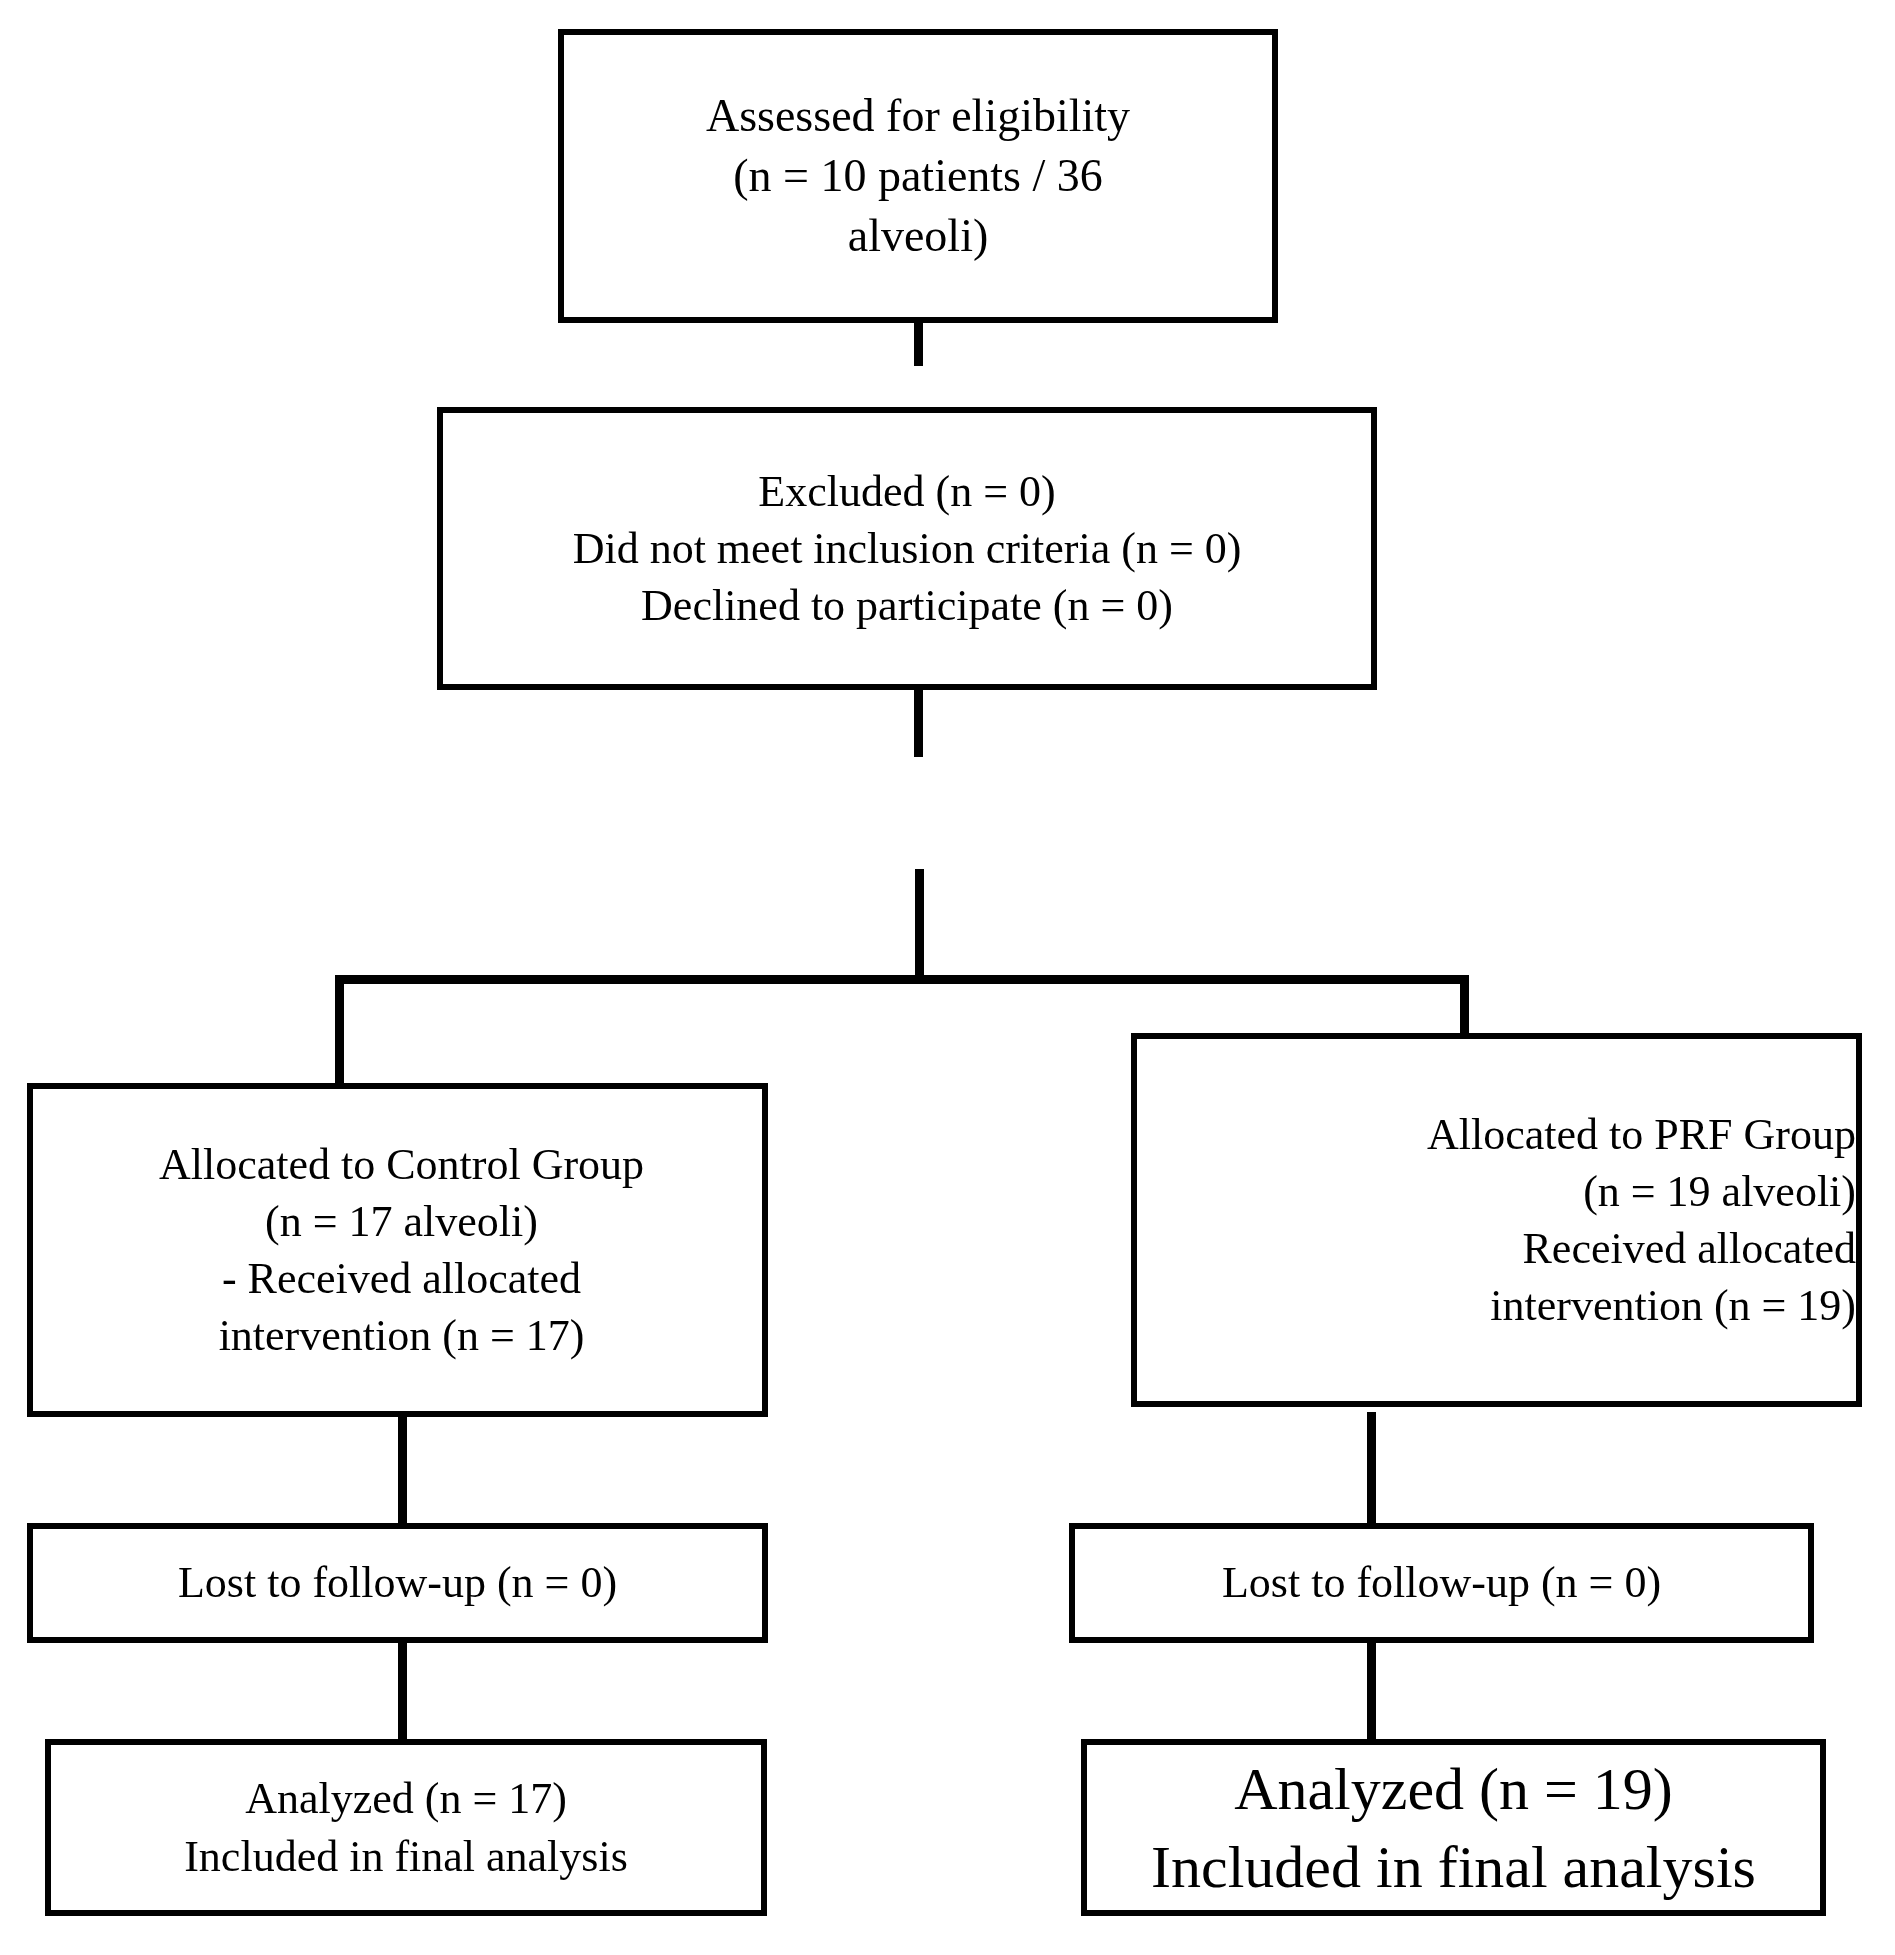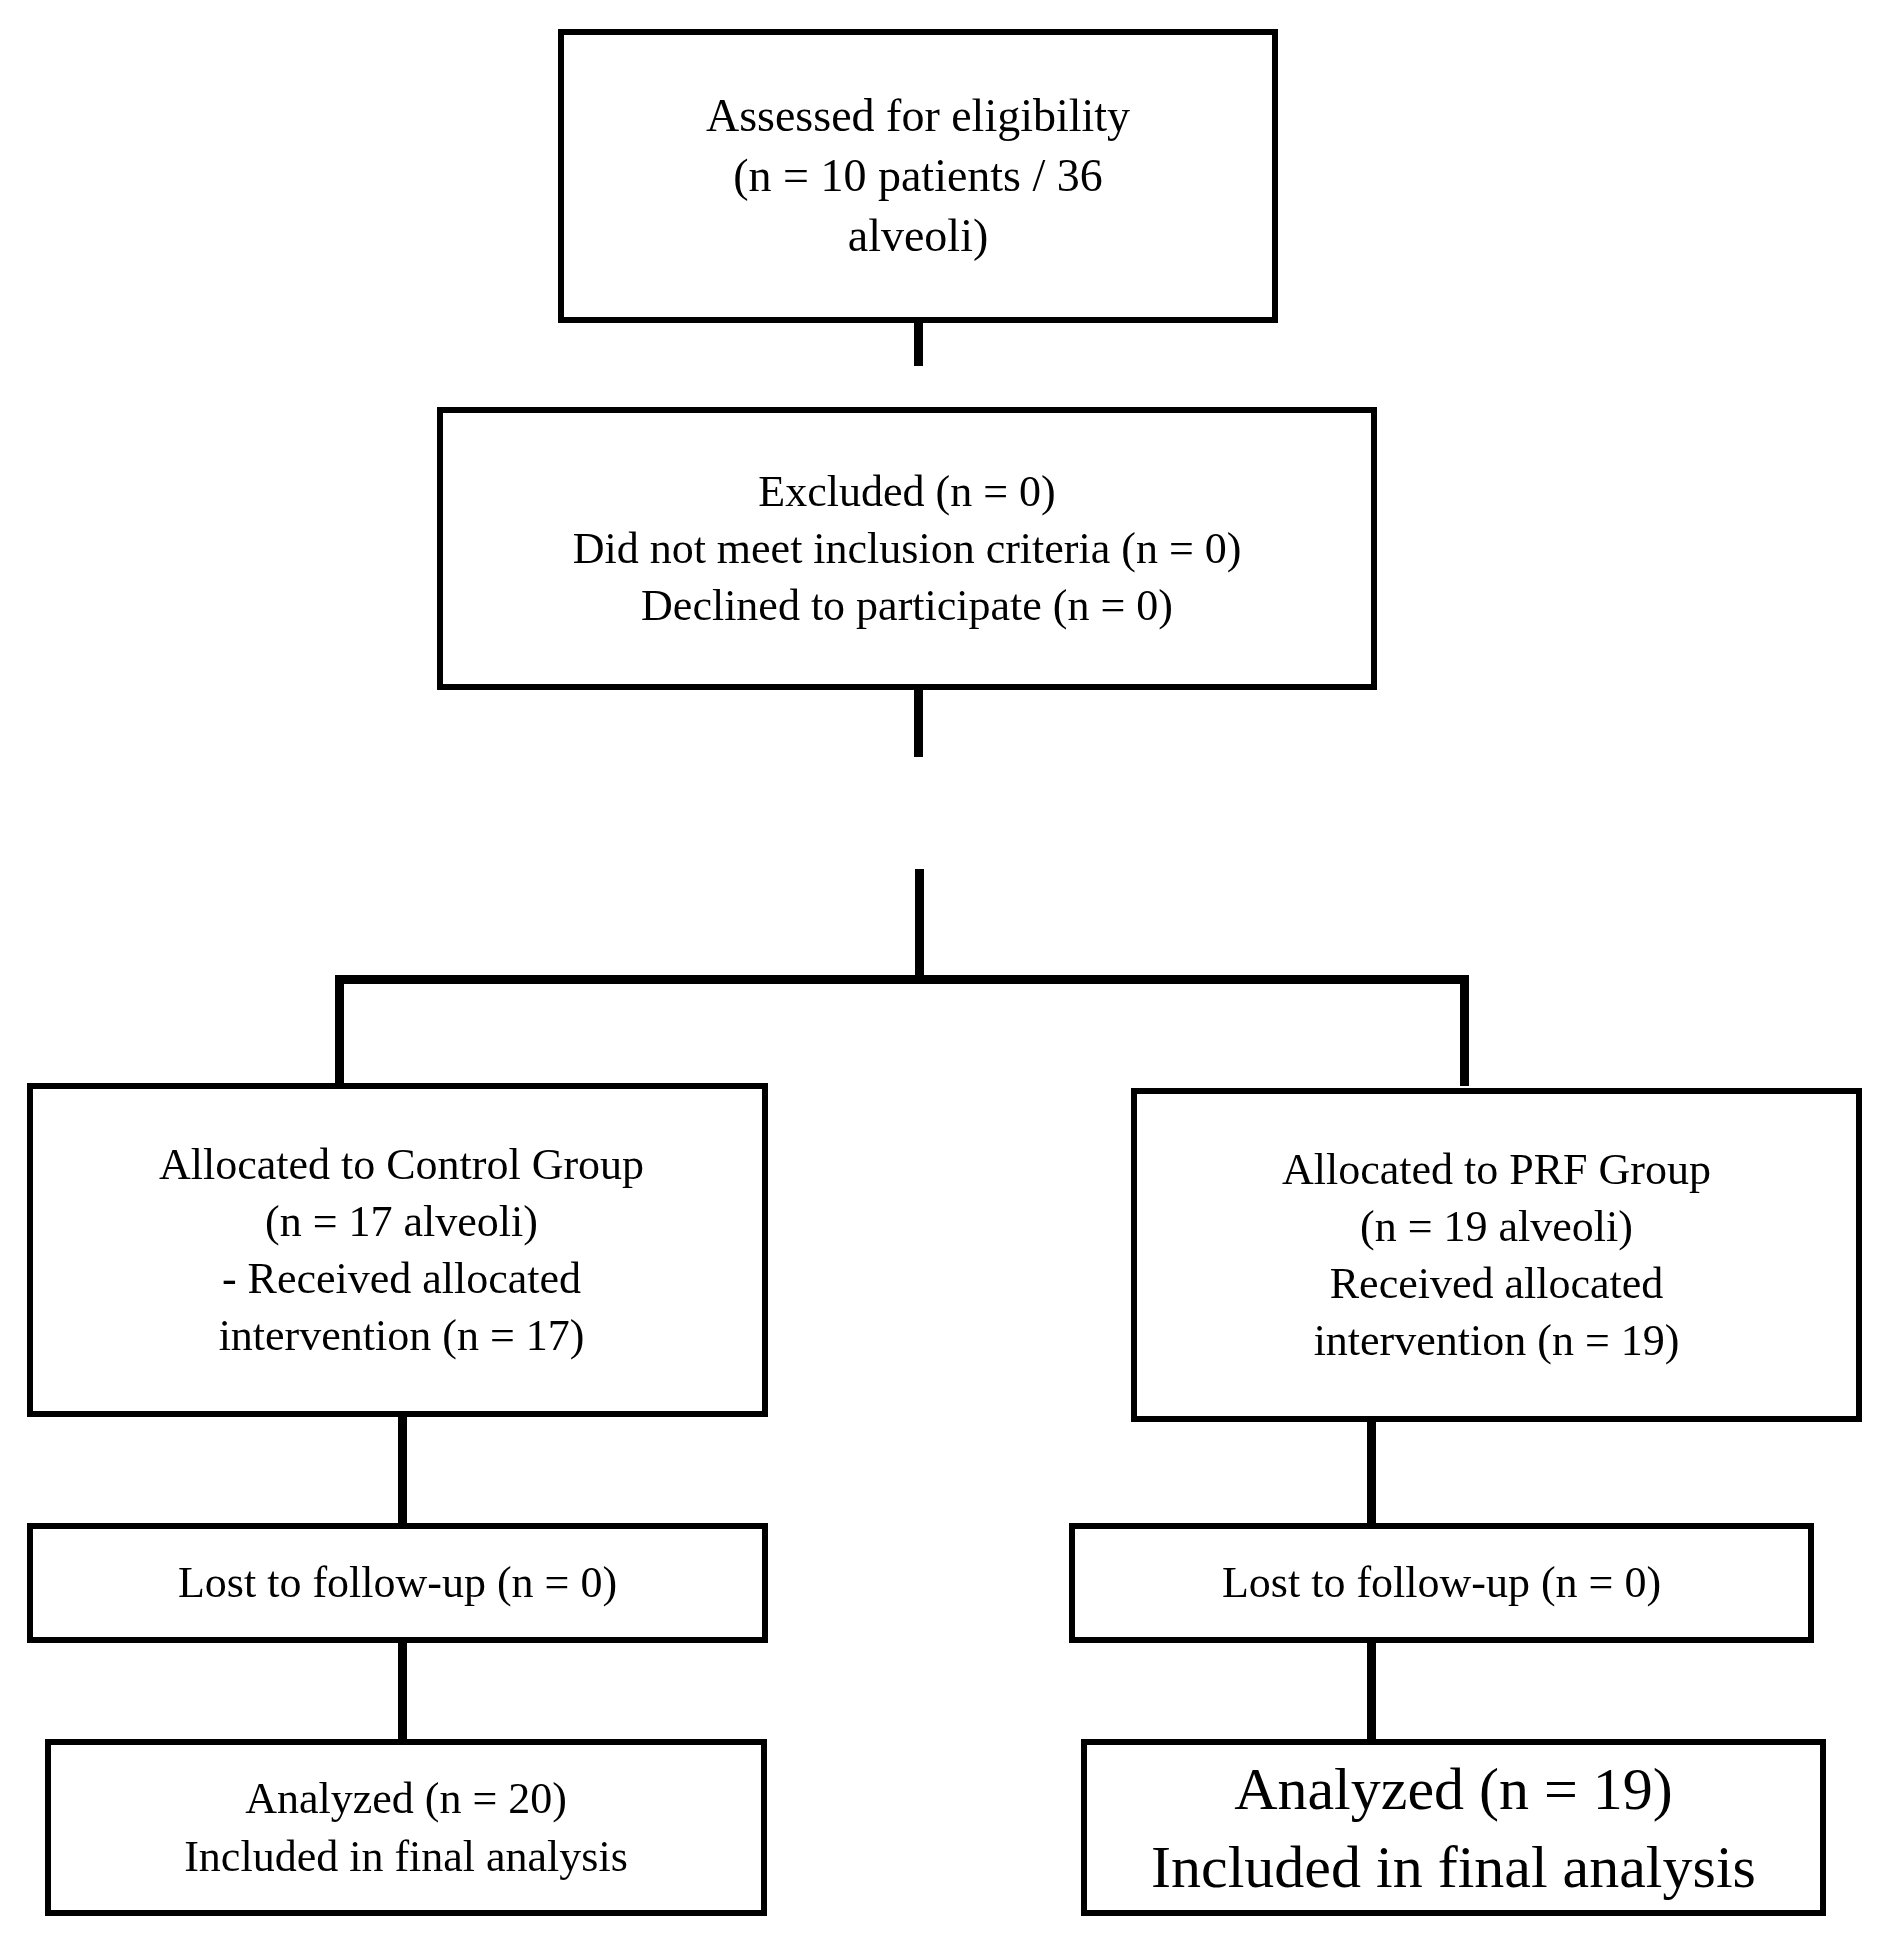--- a/index.html
+++ b/index.html
@@ -41,21 +41,21 @@
     z-index: 1;
   }
   .v { width: 8.8px; }
   .h { height: 8.8px; }
 
   
   #node-eligibility { left: 558px;  top: 29px;   width: 720px; height: 294px; font-size: 46px; }
   #node-excluded    { left: 437px;  top: 363px;  width: 940px; height: 283px; font-size: 44px; margin-top: 44px; }
   #node-randomized  { left: 552px;  top: 753px;  width: 733px; height: 120px; font-size: 46px; }
   #node-control     { left: 27px;   top: 1083px; width: 741px; height: 334px; font-size: 44px; padding-left: 8px; }
-  #node-prf         { left: 1131px; top: 1088px; width: 731px; height: 334px; font-size: 44px; }
+  #node-prf         { left: 1131px; top: 1033px; width: 731px; height: 374px; font-size: 44px; align-items: flex-end; }
   #node-lost-left   { left: 27px;   top: 1523px; width: 741px; height: 120px; font-size: 44px; }
   #node-lost-right  { left: 1069px; top: 1523px; width: 745px; height: 120px; font-size: 44px; }
   #node-analyzed-left  { left: 45px;   top: 1739px; width: 722px; height: 177px; font-size: 44px; }
   #node-analyzed-right { left: 1081px; top: 1739px; width: 745px; height: 177px; font-size: 60px; }
 
   
   #conn-elig-excl   { left: 914px;  top: 259px;  height: 107px; }
   #conn-excl-rand   { left: 914px;  top: 642px;  height: 115px; }
   #conn-rand-down   { left: 915px;  top: 869px;  height: 114px; }
   #conn-branch-h    { left: 335px;  top: 975px; width: 1134px; }
@@ -111,21 +111,21 @@
 
   <div class="node" id="node-lost-left">
     <span class="line">Lost to follow-up (n = 0)</span>
   </div>
 
   <div class="node" id="node-lost-right">
     <span class="line">Lost to follow-up (n = 0)</span>
   </div>
 
   <div class="node" id="node-analyzed-left">
-    <span class="line">Analyzed (n = 20)</span>
+    <span class="line">Analyzed (n = 17)</span>
     <span class="line">Included in final analysis</span>
   </div>
 
   <div class="node" id="node-analyzed-right">
     <span class="line">Analyzed (n = 19)</span>
     <span class="line">Included in final analysis</span>
   </div>
 
 </div>
 

